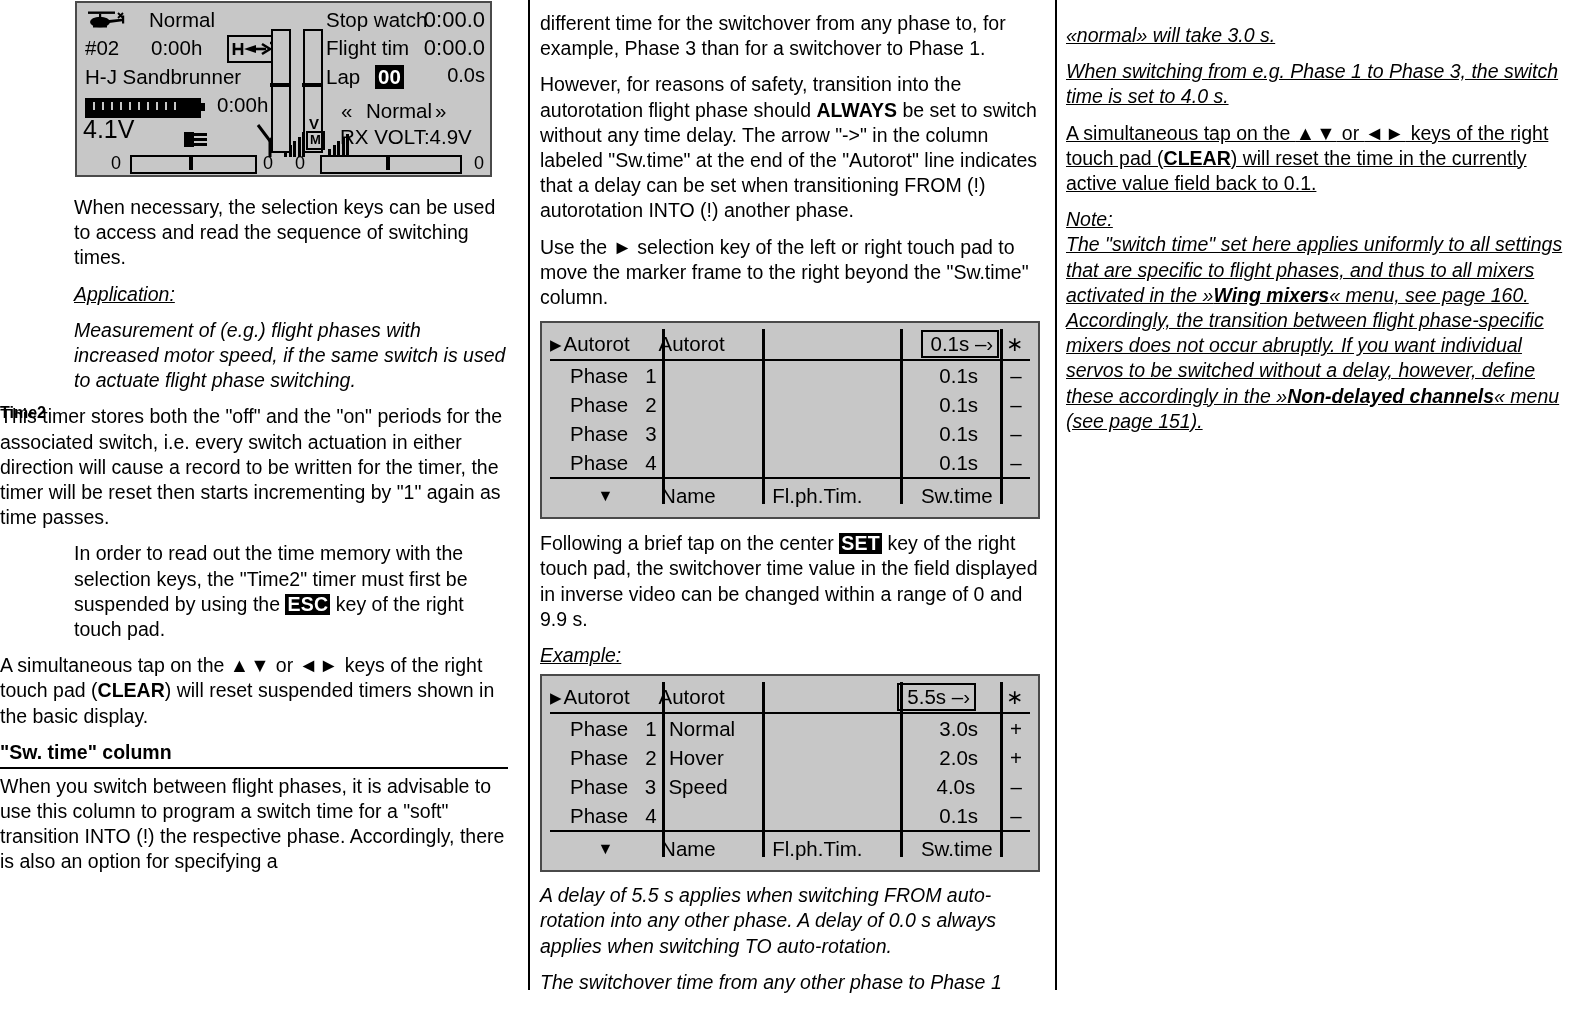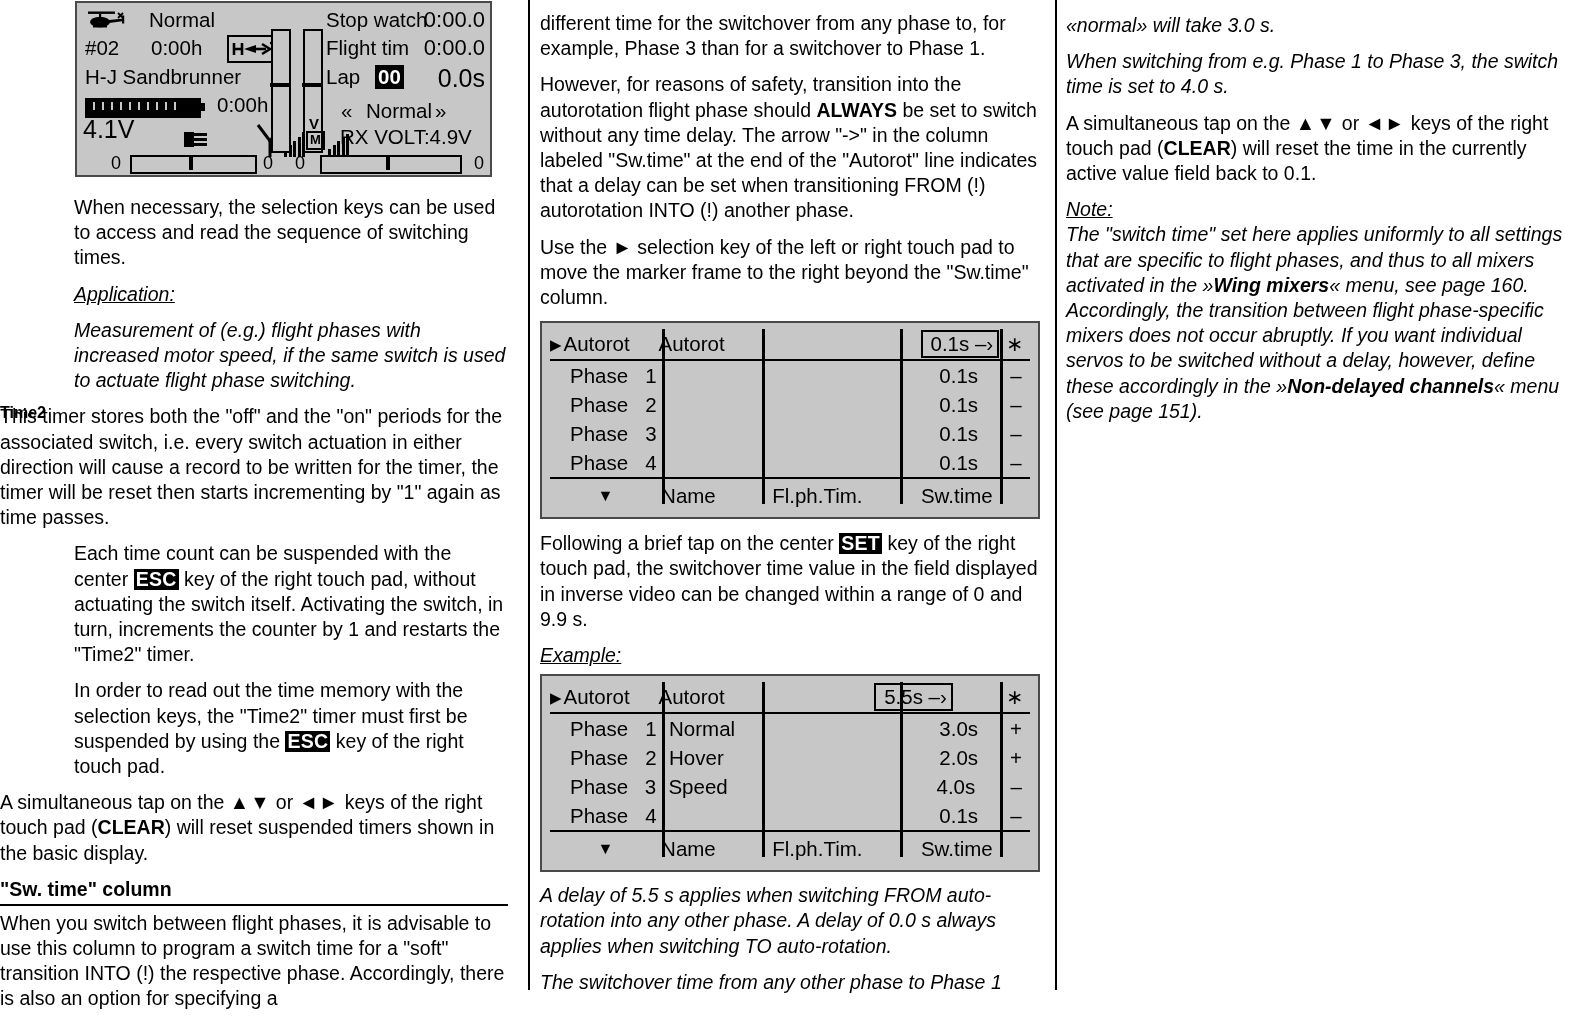--- a/index.html
+++ b/index.html
@@ -176,21 +176,21 @@
       <div class="vslider" style="left:226px;top:26px;height:120px;">
         <span class="mark" style="top:52px;"></span>
       </div>
 
       <div class="bd" style="left:249px;top:5px;">Stop watch</div>
       <div class="bd" style="right:5px;top:4px;font-size:22px;">0:00.0</div>
       <div class="bd" style="left:249px;top:33px;">Flight tim</div>
       <div class="bd" style="right:5px;top:32px;font-size:22px;">0:00.0</div>
       <div class="bd" style="left:249px;top:62px;">Lap</div>
       <div class="bd inv" style="left:298px;top:62px;">00</div>
-      <div class="bd" style="right:5px;top:61px;font-size:25px;">0.0s</div>
+      <div class="bd" style="right:5px;top:61px;font-size:20px;">0.0s</div>
 
       <div class="bd" style="left:264px;top:96px;">«</div>
       <div class="bd" style="left:289px;top:96px;">Normal</div>
       <div class="bd" style="left:358px;top:96px;">»</div>
       <div class="bd" style="left:263px;top:122px;">RX VOLT:4.9V</div>
 
       <div class="bd bd-sm" style="left:232px;top:112px;font-weight:bold;font-size:15px;">V</div>
       <div class="mbox" style="left:229px;top:128px;">M</div>
       <div class="bars" style="left:251px;top:130px;height:22px;">
         <i style="height:6px;"></i>
@@ -216,21 +216,20 @@
       <p class="para indent">When necessary, the selection keys can be used to access and read the sequence of switching times.</p>
 
       <p class="indent ital und" style="margin-bottom:0;">Application:</p>
       <p class="para indent ital">Measurement of (e.g.) flight phases with increased motor speed, if the same switch is used to actuate flight phase switching.</p>
 
       <div class="hang para">
         <span class="term">Time2</span>
         <p>This timer stores both the "off" and the "on" periods for the associated switch, i.e. every switch actuation in either direction will cause a record to be written for the timer, the timer will be reset then starts incrementing by "1" again as time passes.</p>
       </div>
 
-      <p class="para indent"><span>Each time count can be suspended with the center </span><span class="key">ESC</span><span> key of the right touch pad, without actuating the switch itself. Activating the switch, in turn, increments the counter by 1 and restarts the "Time2" timer.</span></p>
 
       <p class="para indent"><span>In order to read out the time memory with the selection keys, the "Time2" timer must first be suspended by using the </span><span class="key">ESC</span><span> key of the right touch pad.</span></p>
 
       <p class="para"><span>A simultaneous tap on the </span><span class="arrows">▲▼</span><span> or </span><span class="arrows">◄►</span><span> keys of the right touch pad (</span><span class="bld">CLEAR</span><span>) will reset suspended timers shown in the basic display.</span></p>
 
       <p class="sect-h">"Sw. time" column</p>
       <hr class="rule">
       <p>When you switch between flight phases, it is advisable to use this column to program a switch time for a "soft" transition INTO (!) the respective phase. Accordingly, there is also an option for specifying a</p>
     </div>
   </div>
@@ -327,21 +326,21 @@
           <div class="vsep" style="left:350px;top:0;height:175px;"></div>
           <div class="vsep" style="left:450px;top:0;height:175px;"></div>
 
           <div class="trow hdr">
             <span class="c-phase">
               <span class="caret">▶</span>
               <span class="lbl">Autorot</span>
             </span>
             <span class="c-name">Autorot</span>
             <span class="c-tim"></span>
-            <span class="c-sw" style="text-align:left;padding-right:0;width:138px;">
+            <span class="c-sw" style="text-align:center;padding-right:0;width:138px;">
               <span class="sel-box"><span>5.5s</span> <span>–›</span></span>
             </span>
             <span class="c-star">∗</span>
           </div>
 
           <div class="trow">
             <span class="c-phase" style="padding-left:20px;">
               <span class="lbl">Phase</span>
               <span class="num">1</span>
             </span>
@@ -392,21 +391,21 @@
           </div>
         </div>
       </div>
 
       <p class="para ital">A delay of 5.5 s applies when switching FROM auto-rotation into any other phase. A delay of 0.0 s always applies when switching TO auto-rotation.</p>
       <p class="ital">The switchover time from any other phase to Phase 1</p>
     </div>
   </div>
 
   <div class="col col3">
-    <div style="position:absolute;left:0;top:2px;width:510px;">
+    <div style="position:absolute;left:0;top:12px;width:510px;text-decoration:underline;">
       <p class="para ital">«normal» will take 3.0 s.</p>
       <p class="para ital">When switching from e.g. Phase 1 to Phase 3, the switch time is set to 4.0 s.</p>
       <p class="para"><span>A simultaneous tap on the </span><span class="arrows">▲▼</span><span> or </span><span class="arrows">◄►</span><span> keys of the right touch pad (</span><span class="bld">CLEAR</span><span>) will reset the time in the currently active value field back to 0.1.</span></p>
 
       <p class="ital und" style="margin-bottom:0;">Note:</p>
       <p class="ital"><span>The "switch time" set here applies uniformly to all settings that are specific to flight phases, and thus to all mixers activated in the »</span><span class="bld">Wing mixers</span><span>« menu, see page 160. Accordingly, the transition between flight phase-specific mixers does not occur abruptly. If you want individual servos to be switched without a delay, however, define these accordingly in the »</span><span class="bld">Non-delayed channels</span><span>« menu (see page 151).</span></p>
     </div>
   </div>
 
 

